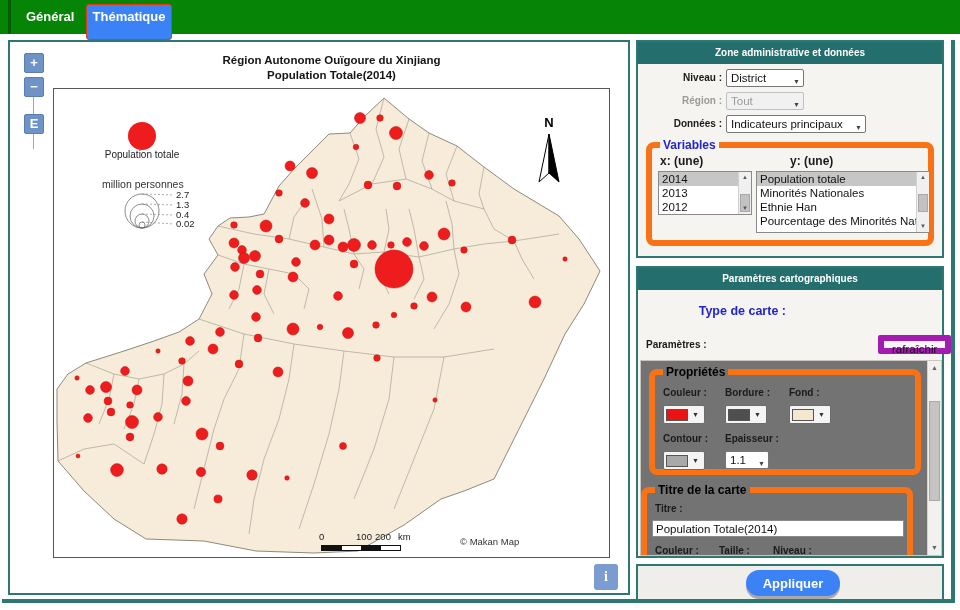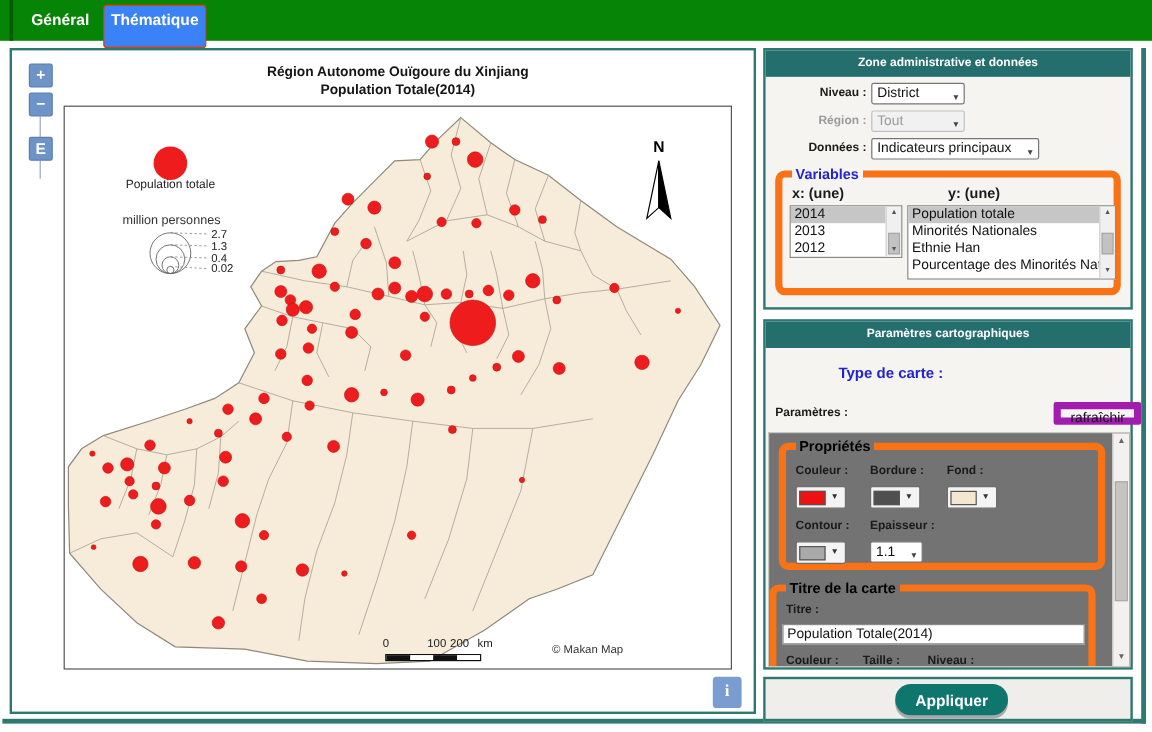--- a/index.html
+++ b/index.html
@@ -83,21 +83,21 @@
   .pscrollbar .up, .pscrollbar .dn { position:absolute; left:0; width:13px; text-align:center; font-size:7px; color:#666; height:12px; line-height:12px; cursor:pointer; }
   .pscrollbar .up { top:1px; } .pscrollbar .dn { bottom:1px; }
   .pscrollbar .thumb { position:absolute; left:1px; width:11px; top:40px; height:100px; background:#c6c4c0; border:1px solid #aaa; cursor:grab; }
 
   .swatch-dd { position:absolute; width:42px; height:19px; background:#f4f4f4; border:1px solid #6d6d6d; border-radius:2px; display:flex; align-items:center; padding:0 2px; cursor:pointer; }
   .swatch-dd .sw { width:22px; height:12px; border:1px solid #555; }
   .swatch-dd .arr { margin-left:4px; font-size:7px; color:#333; }
 
   .titre-input { position:absolute; height:17px; background:#fff; border:1px solid #8a8a8a; font-size:11.5px; color:#111; padding:0 3px; font-family:"Liberation Sans", sans-serif; }
 
-  .apply-btn { position:absolute; left:108px; top:4px; width:94px; height:26px; background:#0f766e; border:none; border-radius:13px; color:#fff; font-weight:bold; font-size:13px; box-shadow:0 3px 0 #a9a9a9; cursor:pointer; font-family:"Liberation Sans", sans-serif; }
+  .apply-btn { position:absolute; left:108px; top:4px; width:94px; height:26px; background:#3b82f6; border:none; border-radius:13px; color:#fff; font-weight:bold; font-size:13px; box-shadow:0 3px 0 #a9a9a9; cursor:pointer; font-family:"Liberation Sans", sans-serif; }
 </style>
 </head>
 <body>
 
 <div class="topbar">
   <div class="edge"></div>
   <div class="tab-general">Général</div>
   <div class="tab-thematique">Thématique</div>
 </div>
 

